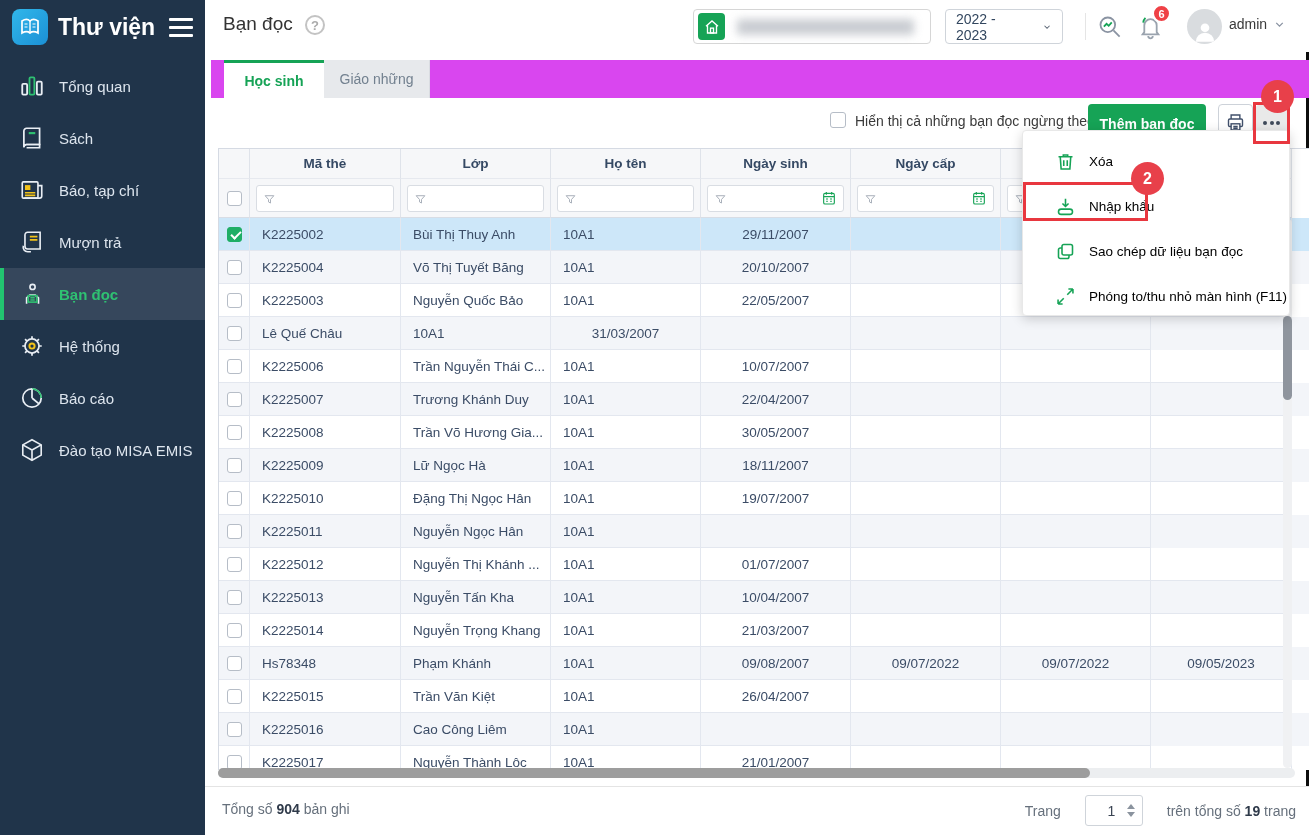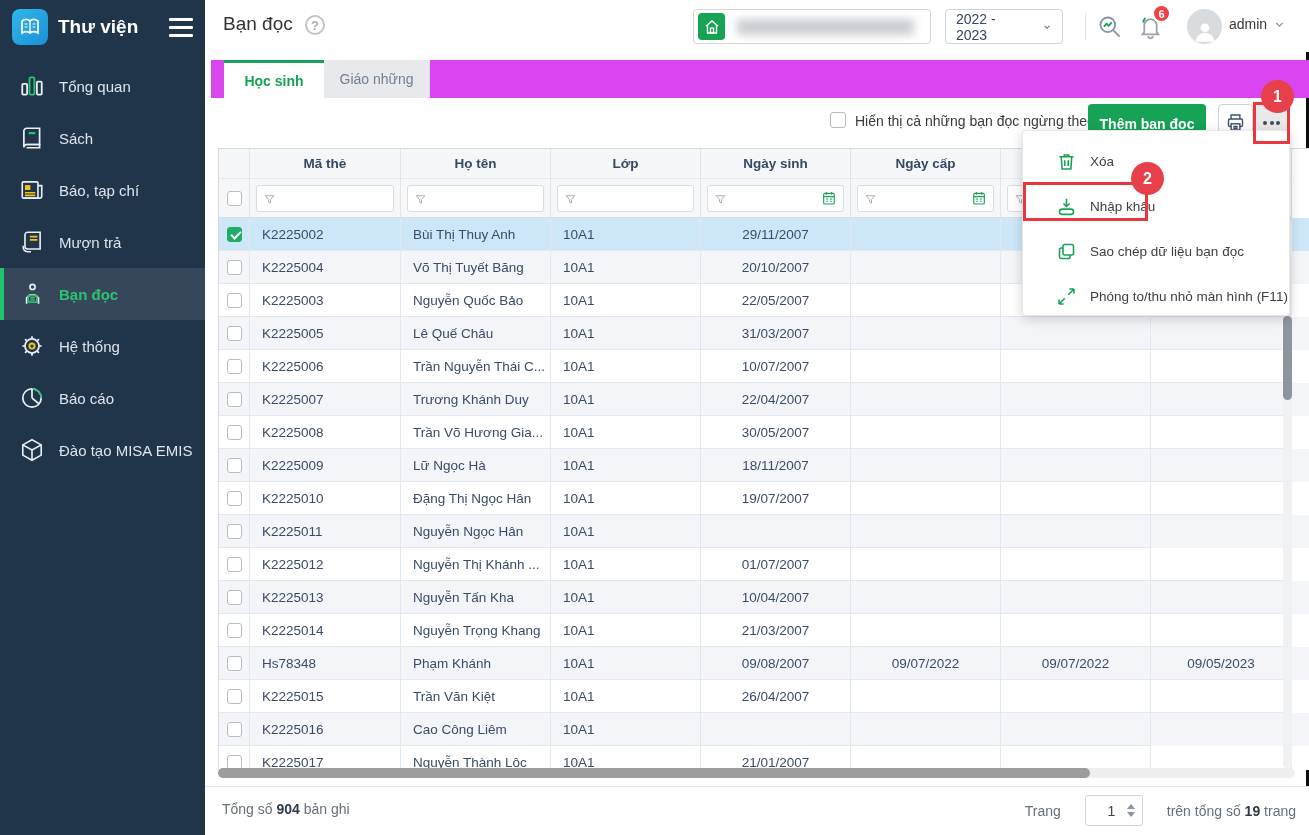--- a/index.html
+++ b/index.html
@@ -9,21 +9,21 @@
     background:#fff;overflow:hidden;
     font-family:"Liberation Sans","DejaVu Sans",sans-serif;
     box-shadow:inset 0 0 0 3px #0d0d0d;
   }
   
   .sidebar{position:absolute;left:0;top:0;width:205px;height:835px;background:#20344a;}
   .side-head{display:flex;align-items:center;height:54px;padding:0 12px;}
   .logo{width:36px;height:36px;border-radius:8px;background:linear-gradient(135deg,#31b7ea,#1b90d6);
         display:flex;align-items:center;justify-content:center;flex:0 0 auto;}
   .logo svg{width:24px;height:24px;}
-  .app-title{color:#fff;font-size:19px;font-weight:bold;margin-left:10px;flex:1;}
+  .app-title{color:#fff;font-size:23px;font-weight:bold;margin-left:10px;flex:1;}
   .hamburger{width:24px;display:flex;flex-direction:column;gap:5px;cursor:pointer;padding:4px 0;}
   .hamburger i{display:block;height:3px;background:#fff;border-radius:1px;}
   .side-nav{position:absolute;left:0;top:60px;right:0;}
   .side-item{height:52px;display:flex;align-items:center;padding-left:14px;gap:14px;
              color:#dde5ee;font-size:15px;cursor:pointer;border-left:4px solid transparent;}
   .side-item .side-icon{width:27px;height:27px;display:flex;align-items:center;justify-content:center;}
   .side-item .side-icon svg{width:26px;height:26px;}
   .side-item.active{background:#36475c;border-left-color:#22c470;}
   .side-item.active .side-label{color:#2fc172;font-weight:bold;}
   
@@ -102,21 +102,21 @@
   .pager{position:absolute;right:13px;top:8px;display:flex;align-items:center;gap:24px;font-size:14px;color:#66707c;}
   .pager b{color:#2f3a4a;}
   .spin{width:58px;height:31px;border:1px solid #cfd4da;border-radius:3px;display:flex;align-items:center;background:#fff;}
   .spin .val{flex:1;padding-left:10px;color:#3a4453;}
   .spin .arrows{display:flex;flex-direction:column;gap:3px;padding-right:7px;cursor:pointer;}
   .spin .up{width:0;height:0;border-left:4px solid transparent;border-right:4px solid transparent;border-bottom:5px solid #8a939e;}
   .spin .dn{width:0;height:0;border-left:4px solid transparent;border-right:4px solid transparent;border-top:5px solid #8a939e;}
   
   .menu{position:absolute;left:1022px;top:130px;width:268px;height:186px;background:#fff;border:1px solid #e8e8e8;
         border-radius:4px;box-shadow:0 3px 12px rgba(0,0,0,.18);z-index:40;padding-top:8px;}
-  .menu-item{height:45px;display:flex;align-items:center;padding-left:17px;gap:13px;font-size:13.5px;color:#404040;cursor:pointer;margin-left:16px;}
+  .menu-item{height:45px;display:flex;align-items:center;padding-left:32px;gap:13px;font-size:13.5px;color:#000000;cursor:pointer;}
   .menu-item .mi{width:21px;height:21px;color:#16a356;display:flex;}
   .menu-item .mi svg{width:21px;height:21px;}
   
   .ann-rect-more{position:absolute;left:1253px;top:102px;width:37px;height:42px;border:3px solid #e8373f;z-index:60;pointer-events:none;}
   .ann-rect-menu{position:absolute;left:1023px;top:182px;width:125px;height:39px;border:3px solid #e8373f;z-index:60;pointer-events:none;}
   .ann-circle{position:absolute;width:33px;height:33px;border-radius:50%;background:#e8404a;color:#fff;
               font-size:16px;font-weight:bold;display:flex;align-items:center;justify-content:center;z-index:70;pointer-events:none;}
   .ann-1{left:1261px;top:80px;}
   .ann-2{left:1131px;top:162px;}
 </style>
@@ -294,22 +294,22 @@
   <div class="btn-more">
       <i></i>
       <i></i>
       <i></i>
     </div>
 
   <div class="tablewrap">
     <div class="grid-row" id="thead">
         <div class="th"></div>
         <div class="th">Mã thẻ</div>
+        <div class="th">Lớp</div>
         <div class="th">Họ tên</div>
-        <div class="th">Lớp</div>
         <div class="th">Ngày sinh</div>
         <div class="th">Ngày cấp</div>
         <div class="th"></div>
         <div class="th"></div>
       </div>
     <div class="grid-row" id="tfilter">
         <div class="fc">
           <span class="cb"></span>
         </div>
         <div class="fc">
@@ -416,21 +416,20 @@
           <div class="td">10A1</div>
           <div class="td center">22/05/2007</div>
           <div class="td center"></div>
           <div class="td center"></div>
           <div class="td center"></div>
         </div>
         <div class="grid-row tr">
           <div class="td center">
             <span class="cb"></span>
           </div>
-          <div class="td">K2225005</div>
           <div class="td">Lê Quế Châu</div>
           <div class="td">10A1</div>
           <div class="td center">31/03/2007</div>
           <div class="td center"></div>
           <div class="td center"></div>
           <div class="td center"></div>
         </div>
         <div class="grid-row tr">
           <div class="td center">
             <span class="cb"></span>

